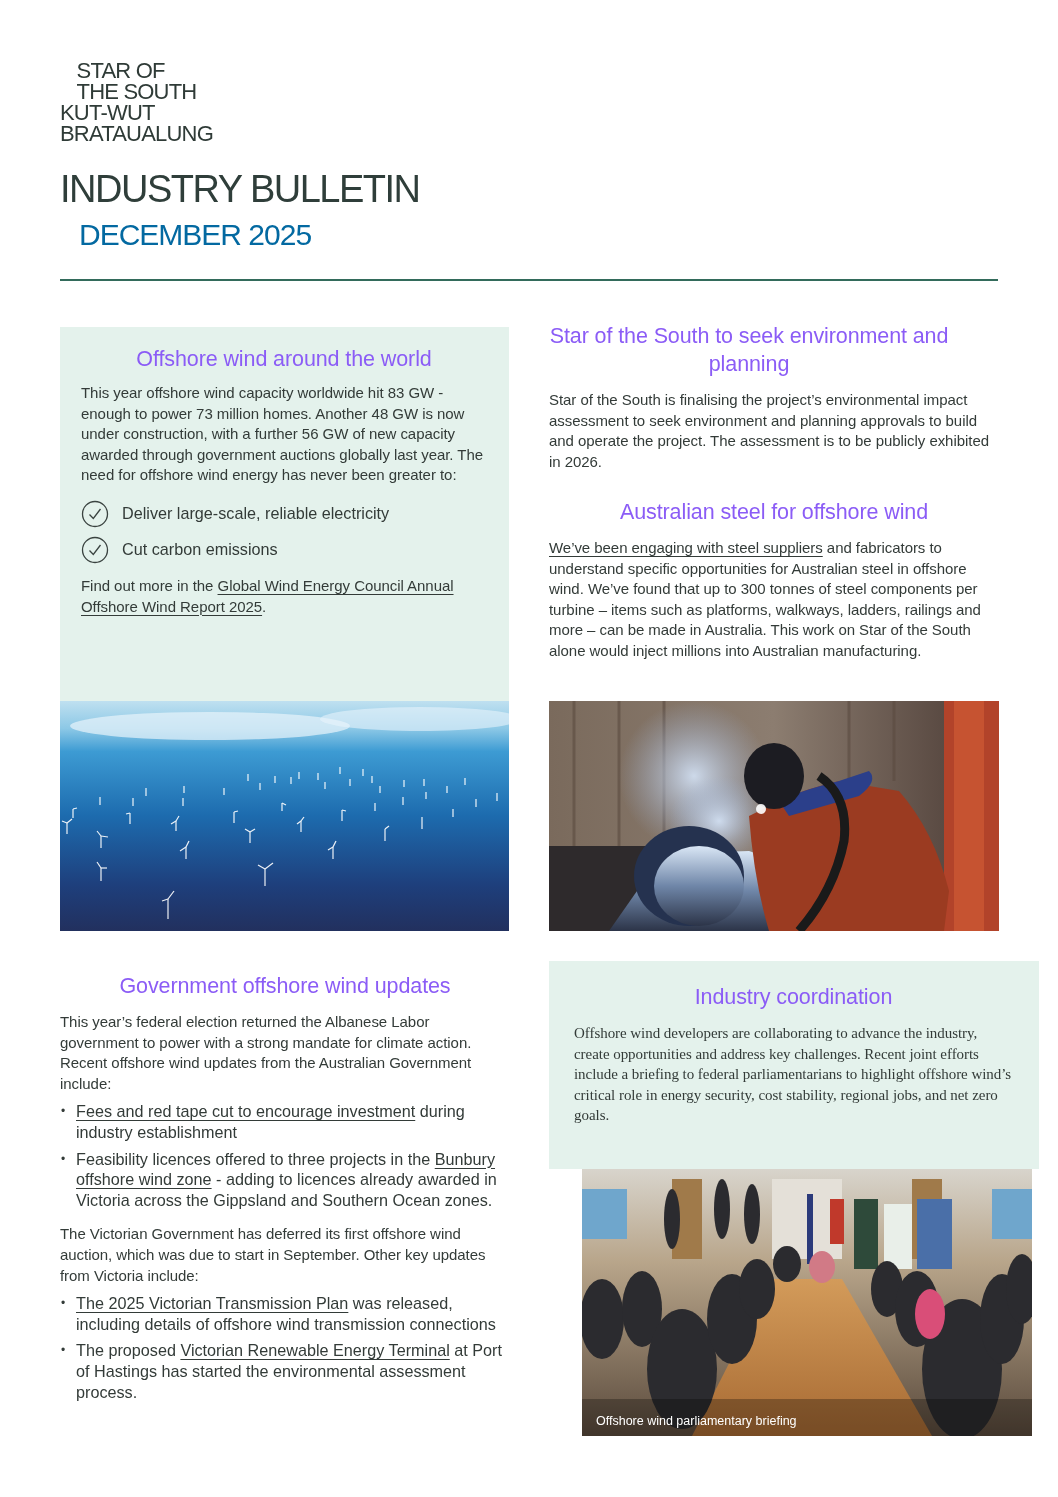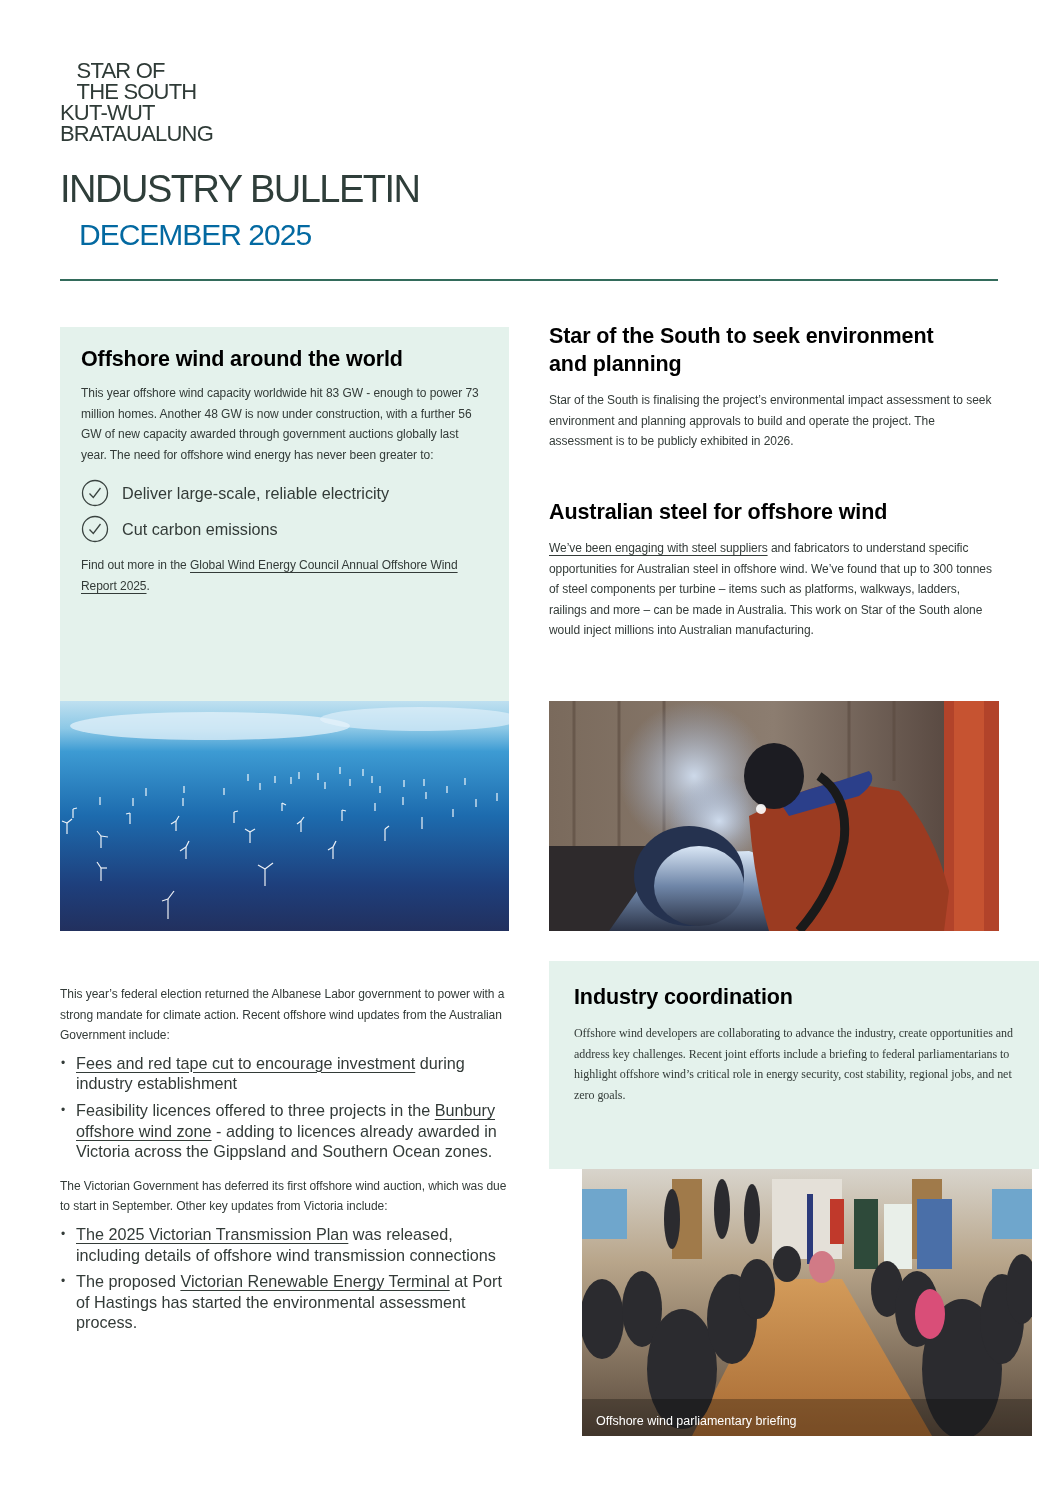--- a/index.html
+++ b/index.html
@@ -9,22 +9,22 @@
   .logo { position: absolute; left: 60px; top: 60px; height: 50px; display: flex; align-items: center; flex-direction: column; }
   .logo-star { width: 48px; height: 48px; margin-right: 6px; }
   .logo-text { font-family: "Liberation Sans", sans-serif; font-size: 22px; line-height: 21px; color: #2f3b37; letter-spacing: -0.8px; }
   .logo-divider { width: 1px; height: 38px; background: #2f3b37; margin: 0 18px 0 20px; }
 
   .title { position: absolute; left: 60px; top: 168px; font-size: 38px; color: #2f3e3a; letter-spacing: -1.5px; font-weight: normal; }
   .subtitle { position: absolute; left: 79px; top: 218px; font-size: 30px; color: #0369a1; letter-spacing: -1px; }
   .rule { position: absolute; left: 60px; top: 279px; width: 938px; height: 2px; background: #336b5b; }
 
   .panel { position: absolute; background: #e4f2ec; }
-  .h2 { font-size: 21.5px; color: #000000; font-weight: bold; letter-spacing: -0.1px; line-height: 28px; }
-  .p { font-size: 12px; line-height: 20.6px; color: #333b38; letter-spacing: -0.05px; }
+  .h2 { font-size: 21.5px; color: #8b5cf6; font-weight: normal; letter-spacing: -0.1px; line-height: 28px; text-align: center; }
+  .p { font-size: 15px; line-height: 20.6px; color: #333b38; letter-spacing: -0.05px; }
   a, .link { color: #333b38; text-decoration: underline; text-decoration-thickness: 1px; text-underline-offset: 3px; }
 
   .check-list { list-style: none; margin-top: 10px; }
   .check-list li { display: flex; align-items: center; height: 36px; font-size: 16.2px; }
   .check-icon { width: 28px; height: 28px; margin-right: 13px; flex-shrink: 0; }
 
   .bullets { list-style: none; margin-top: 7px; }
   .bullets li { position: relative; padding-left: 16px; font-size: 16.2px; line-height: 20.6px; margin-bottom: 6px; }
   .bullets li .dot { position: absolute; left: 1px; top: 0; font-size: 12px; }
 
@@ -219,20 +219,21 @@
     <ellipse cx="150" cy="185" rx="45" ry="40" fill="url(#pipe)"></ellipse>
     <path d="M200 115 Q210 110 230 100 Q250 90 290 80 L350 90 Q385 130 400 190 L395 230 L220 230 Q205 180 200 115 Z" fill="#9b3b21"></path>
     <path d="M230 100 Q250 90 290 80 L320 70 Q330 80 310 95 L240 115 Z" fill="#2b3f8a"></path>
     <ellipse cx="225" cy="75" rx="30" ry="33" fill="#1c1c22"></ellipse>
     <path d="M270 75 Q300 95 295 140 Q285 190 250 230" stroke="#1a1a1a" stroke-width="9" fill="none"></path>
     <circle cx="212" cy="108" r="5" fill="#ffffff" opacity="0.9"></circle>
   </svg>
 </div>
 
 <section style="position:absolute; left:60px; top:972px; width:450px;">
+  <h2 class="h2">Government offshore wind updates</h2>
   <p class="p" style="margin-top:12px;">This year’s federal election returned the Albanese Labor government to power with a strong mandate for climate action. Recent offshore wind updates from the Australian Government include:</p>
   <ul class="bullets">
     <li><span class="dot">•</span><span></span><a class="link">Fees and red tape cut to encourage investment</a><span> during industry establishment</span></li>
     <li><span class="dot">•</span><span>Feasibility licences offered to three projects in the </span><a class="link">Bunbury offshore wind zone</a><span> - adding to licences already awarded in Victoria across the Gippsland and Southern Ocean zones.</span></li>
   </ul>
   <p class="p" style="margin-top:14px;">The Victorian Government has deferred its first offshore wind auction, which was due to start in September. Other key updates from Victoria include:</p>
   <ul class="bullets">
     <li><span class="dot">•</span><span></span><a class="link">The 2025 Victorian Transmission Plan</a><span> was released, including details of offshore wind transmission connections</span></li>
     <li><span class="dot">•</span><span>The proposed </span><a class="link">Victorian Renewable Energy Terminal</a><span> at Port of Hastings has started the environmental assessment process.</span></li>
   </ul>

